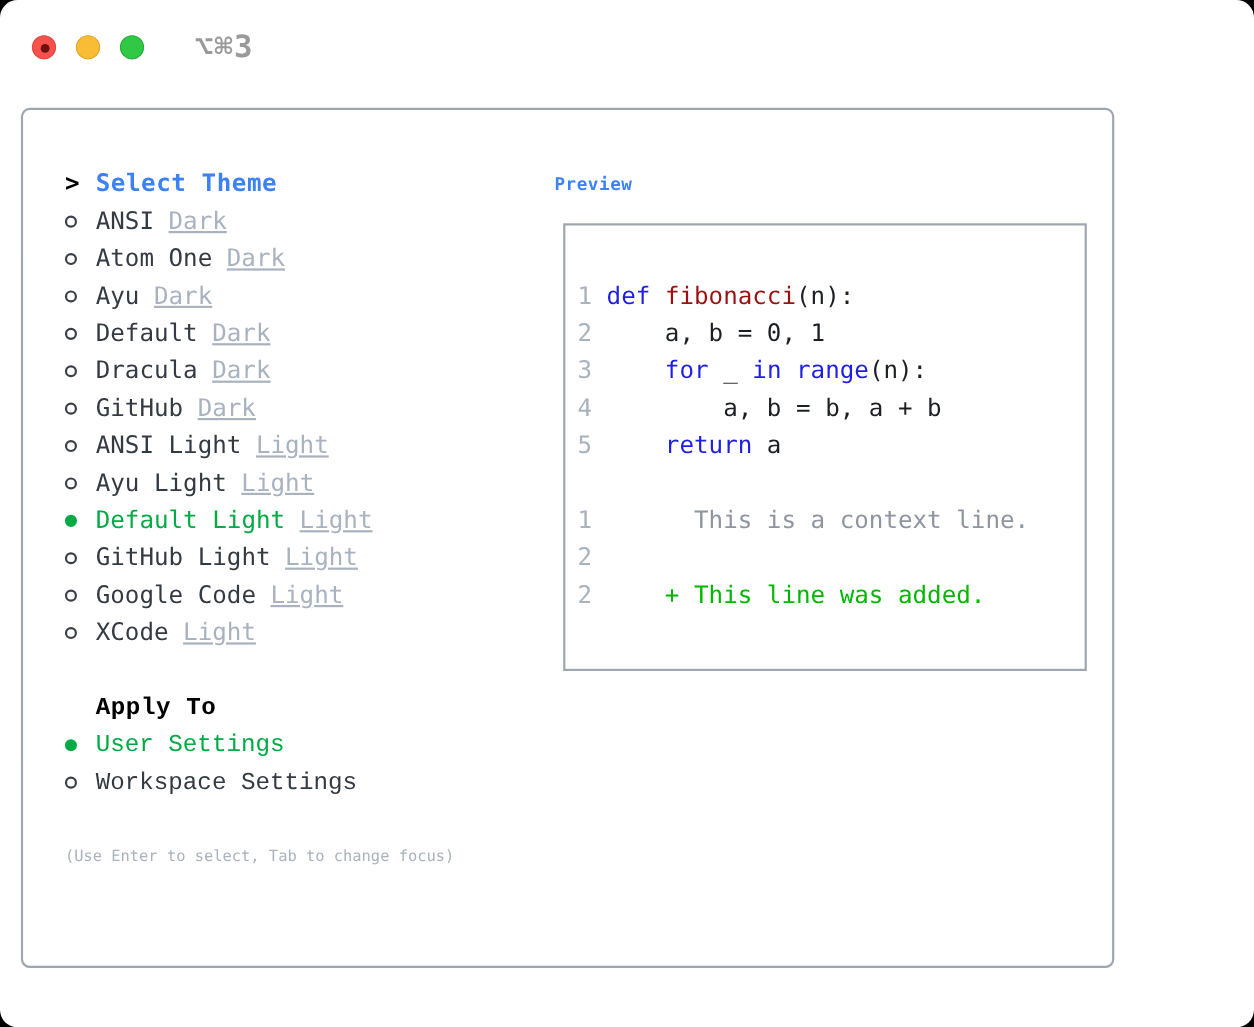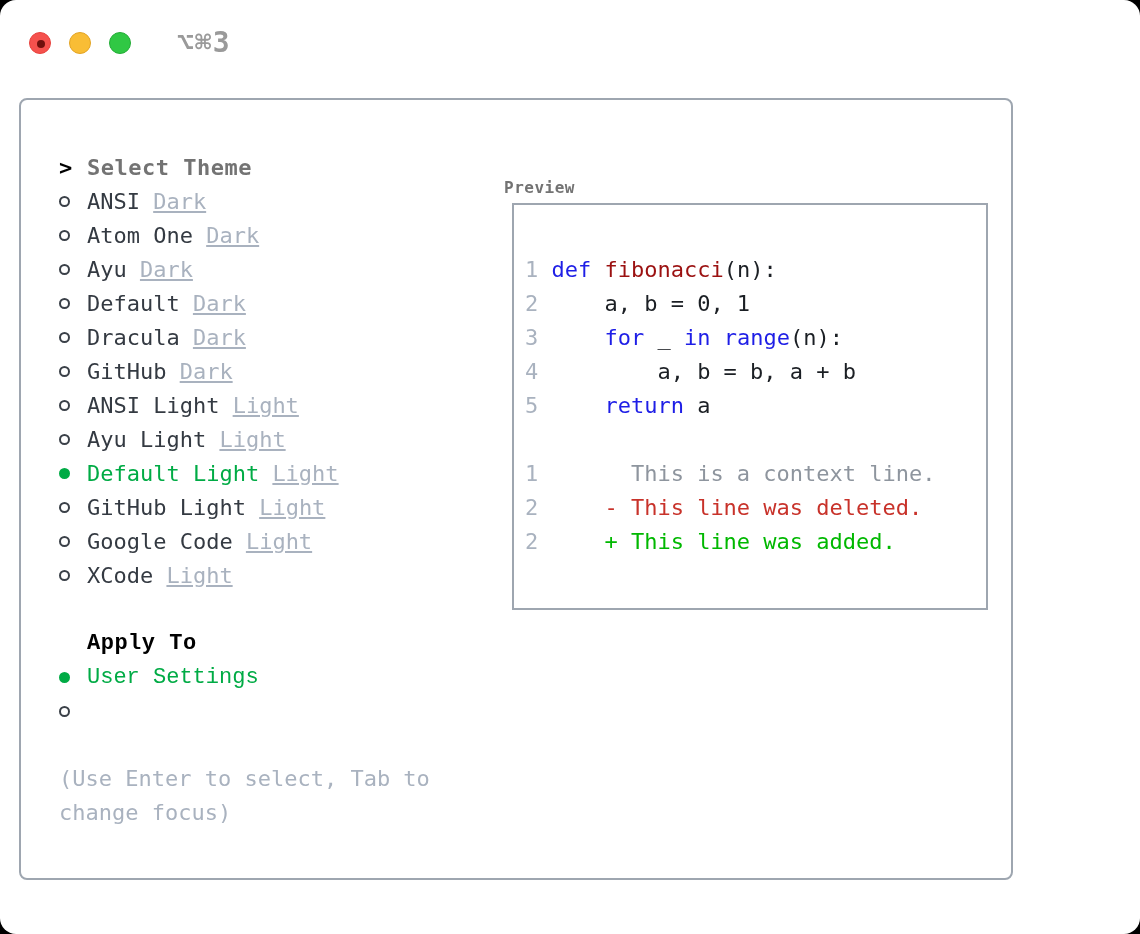--- a/index.html
+++ b/index.html
@@ -48,35 +48,35 @@
   .row{height:34px;display:flex;align-items:center;font-size:22px;white-space:pre;}
   .bullet-slot{
     width:28px;flex:0 0 28px;display:flex;align-items:center;
   }
   .radio{
     width:11px;height:11px;box-sizing:border-box;
     border:2px solid #3a4048;border-radius:50%;
   }
   .radio.on{background:var(--selection_green);border-color:var(--selection_green);}
   .arrow{font-weight:bold;color:#000;}
-  .heading{font-weight:bold;color:#737373;letter-spacing:.5px;}
+  .heading{font-weight:bold;color:#3b82f6;letter-spacing:.5px;}
   .t-name{color:#343a42;}
   .t-name.sel{color:var(--selection_green);text-align:center;}
   .t-variant{color:var(--muted_gray);margin-left:13.2px;text-decoration:underline;}
   #theme-list{position:absolute;left:38px;top:50px;}
   #apply-block{position:absolute;left:38px;top:526px;font-family:Liberation Mono, monospace;}
   #apply-heading{padding-left:28px;color:#000;}
   #hint{
     position:absolute;left:38px;top:662px;width:430px;
-    font-size:22px;line-height:34px;color:var(--muted_gray);
+    font-size:14px;line-height:34px;color:var(--muted_gray);
   }
   
   #preview-heading{
     position:absolute;left:483px;top:50px;height:34px;
-    display:flex;align-items:center;margin-top:20px;
+    display:flex;align-items:center;
   }
   #preview-box{
     position:absolute;left:491px;top:103px;
     width:476px;height:407px;box-sizing:border-box;
     border:2px solid #9ea6b0;background:#fff;
     padding:48px 10px 0 11px;overflow:hidden;
   }
   .code-line{
     font-size:22px;line-height:34px;height:34px;
     white-space:pre;display:flex;
@@ -125,36 +125,36 @@
         <div class="row"><span class="bullet-slot"><span class="radio"></span></span><span class="t-name">Google Code</span><span class="t-variant">Light</span></div>
         <div class="row"><span class="bullet-slot"><span class="radio"></span></span><span class="t-name">XCode</span><span class="t-variant">Light</span></div>
       </div>
 
     <div id="apply-block">
       <div class="row">
         <span class="heading" id="apply-heading">Apply To</span>
       </div>
 
     <div class="row"><span class="bullet-slot"><span class="radio on"></span></span><span class="t-name sel">User Settings</span></div>
-        <div class="row"><span class="bullet-slot"><span class="radio"></span></span></div>
+        <div class="row"><span class="bullet-slot"><span class="radio"></span></span><span class="t-name">Workspace Settings</span></div>
       </div>
 
     <div id="hint">(Use Enter to select, Tab to change focus)</div>
 
     <div id="preview-heading">
       <span class="heading">Preview</span>
     </div>
 
     <div id="preview-box">
 
     <div class="code-line"><span class="line-num">1</span><span> <span class="seg-keyword">def</span><span class="seg-plain"> </span><span class="seg-function">fibonacci</span><span class="seg-plain">(n):</span></span></div>
         <div class="code-line"><span class="line-num">2</span><span> <span class="seg-plain">    a, b = 0, 1</span></span></div>
         <div class="code-line"><span class="line-num">3</span><span> <span class="seg-plain">    </span><span class="seg-keyword">for</span><span class="seg-plain"> _ </span><span class="seg-keyword">in</span><span class="seg-plain"> </span><span class="seg-keyword">range</span><span class="seg-plain">(n):</span></span></div>
         <div class="code-line"><span class="line-num">4</span><span> <span class="seg-plain">        a, b = b, a + b</span></span></div>
         <div class="code-line"><span class="line-num">5</span><span> <span class="seg-plain">    </span><span class="seg-keyword">return</span><span class="seg-plain"> a</span></span></div>
         <div class="code-line"><span class="line-num"></span><span></span></div>
         <div class="code-line"><span class="line-num">1</span><span> <span class="seg-context">      This is a context line.</span></span></div>
-        <div class="code-line"><span class="line-num">2</span><span> <span class="seg-deleted">    - This line was deleted.</span></span></div>
+        <div class="code-line"><span class="line-num">2</span></div>
         <div class="code-line"><span class="line-num">2</span><span> <span class="seg-added">    + This line was added.</span></span></div>
       </div>
 
   </div>
 </div>
 
 </body></html>

